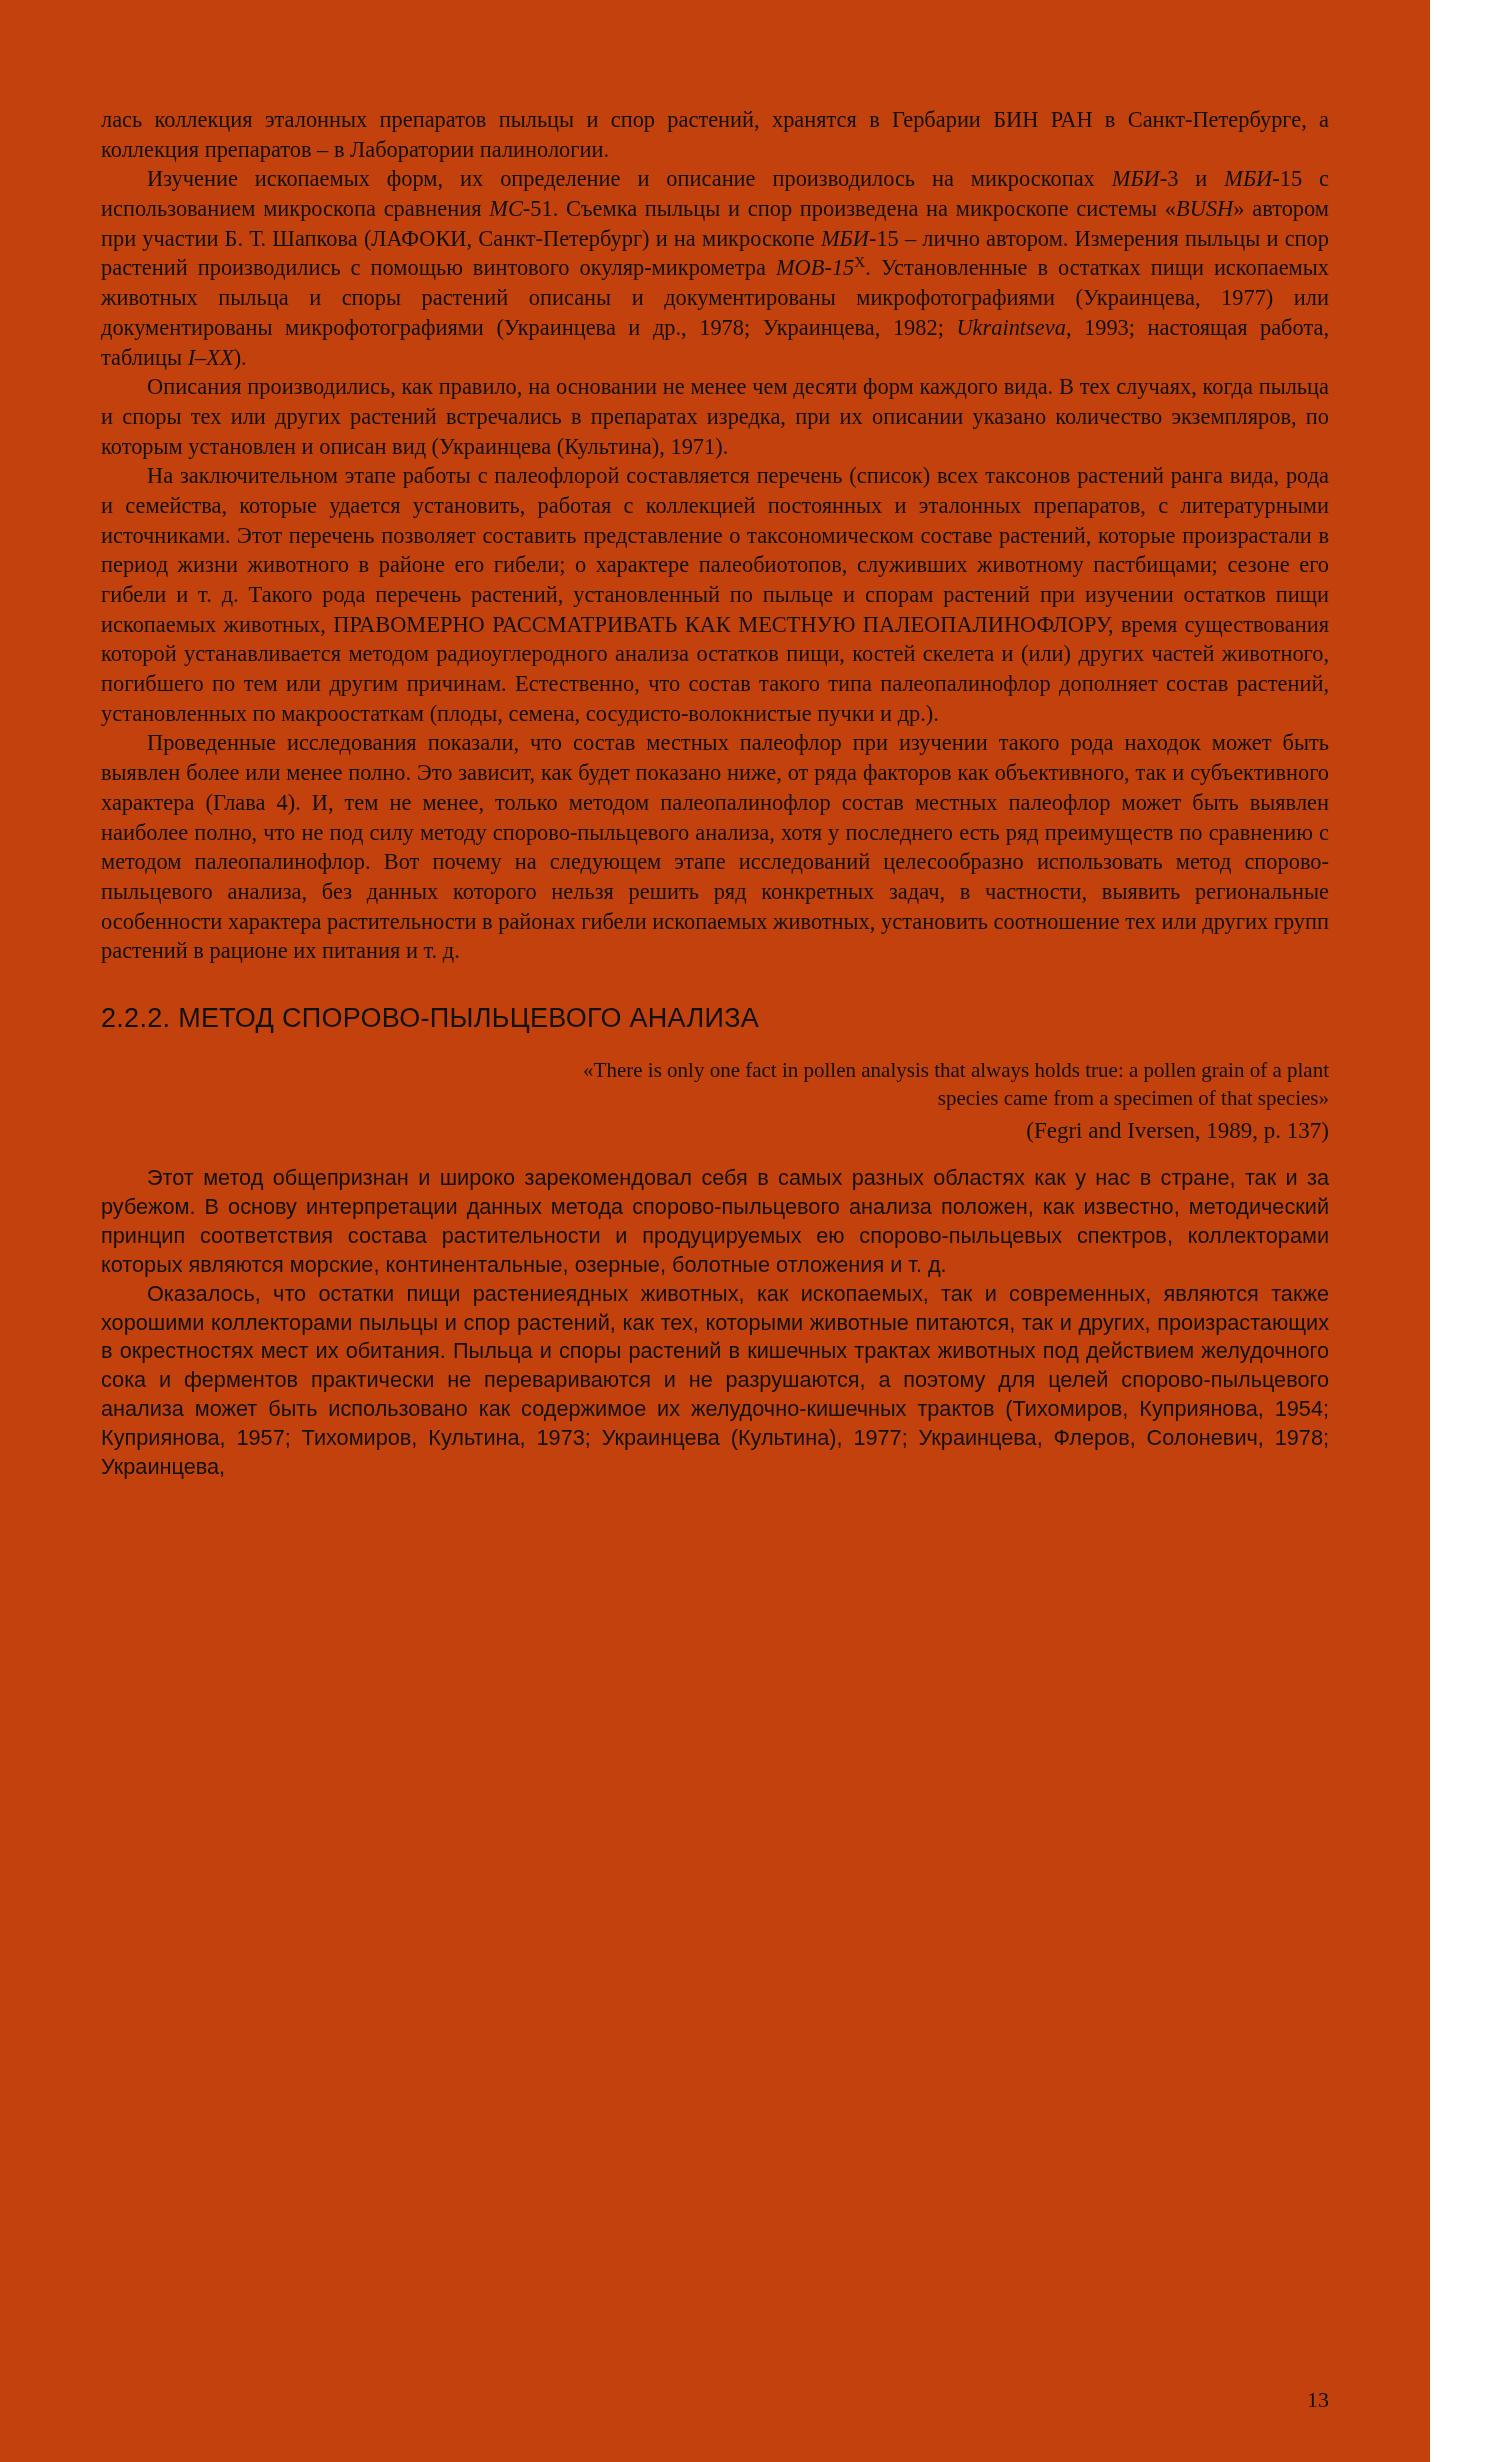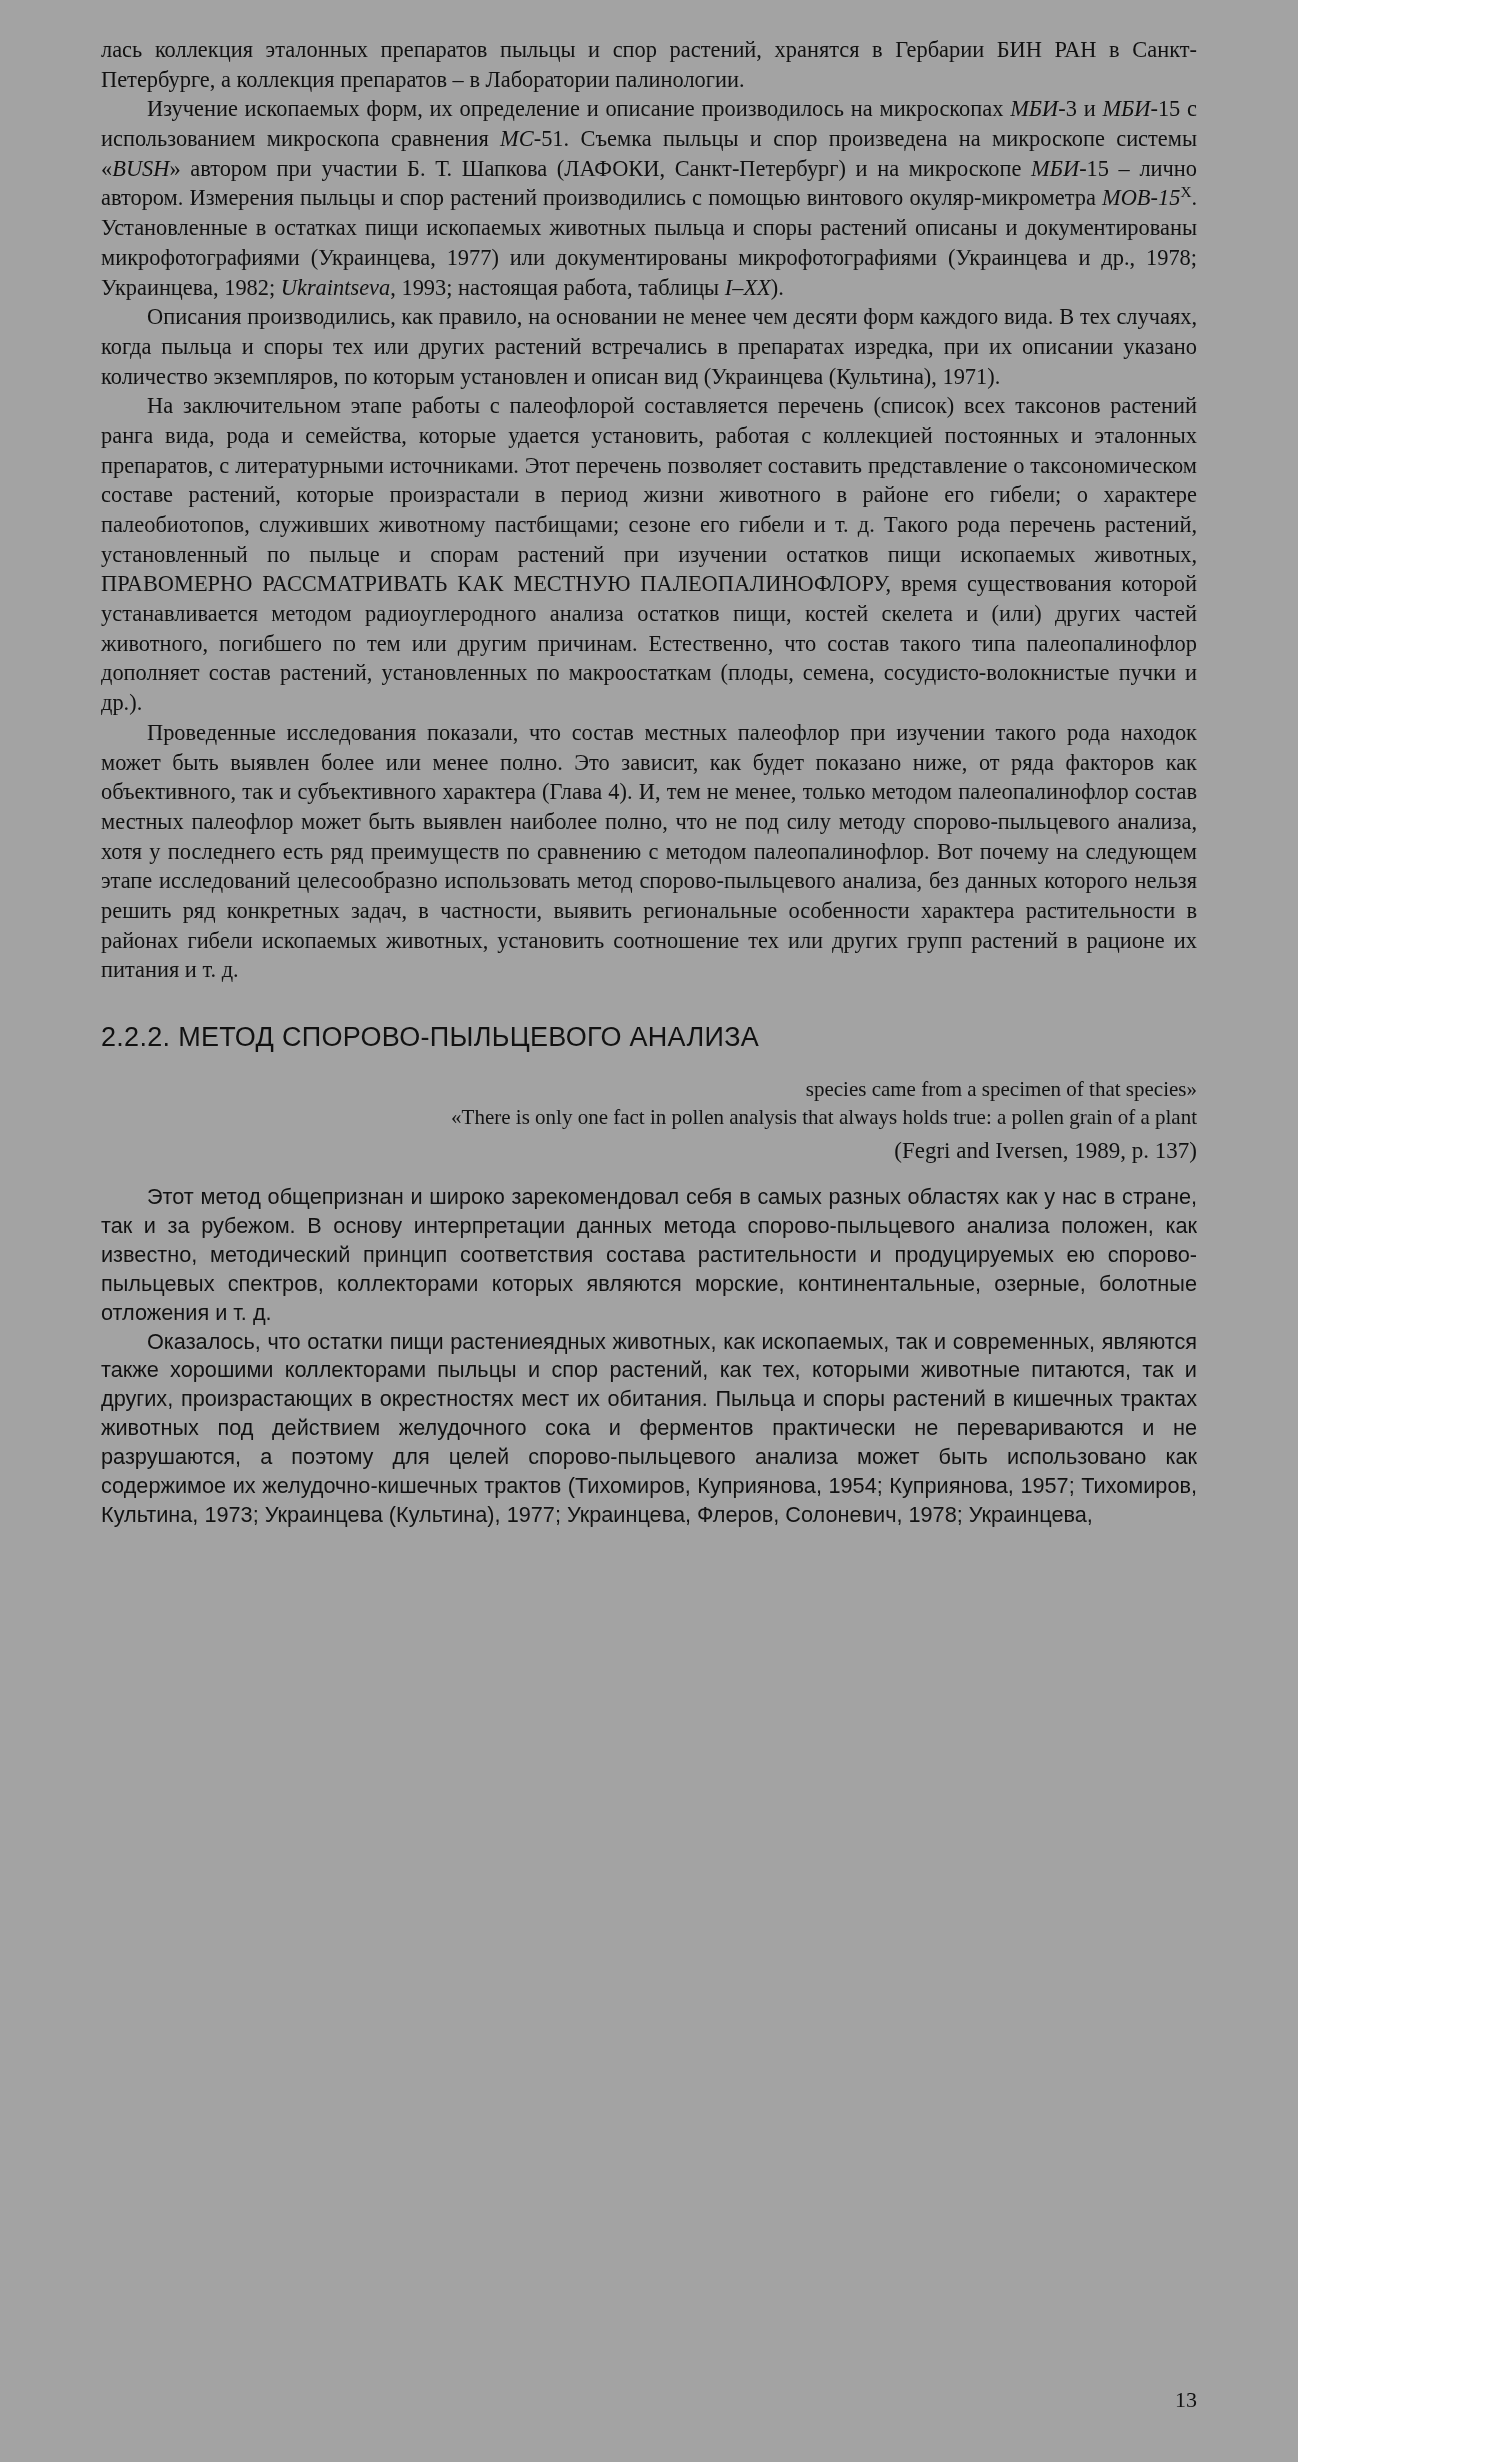--- a/index.html
+++ b/index.html
@@ -10,25 +10,25 @@
   }
   body {
     width: 1506px;
     min-height: 2462px;
     font-family: "Liberation Serif", "DejaVu Serif", serif;
     color: #111111;
     -webkit-font-smoothing: antialiased;
   }
   .page {
     position: relative;
-    width: 1298px;
+    width: 1430px;
     min-height: 2462px;
     box-sizing: border-box;
-    padding: 35px 101px 47px 101px;
-    background: #a3a3a3;
+    padding: 105px 101px 47px 101px;
+    background: #c2410c;
   }
   .body-text {
     font-size: 22.4px;
     line-height: 1.325;
     text-align: justify;
     text-justify: inter-word;
     hyphens: manual;
   }
   p.para {
     margin: 0;
@@ -106,22 +106,22 @@
       <p class="para"><span>На заключительном этапе работы с палеофлорой составляется перечень (список) всех таксонов растений ранга вида, рода и семейства, которые удается установить, работая с коллекцией постоянных и эталонных препаратов, с литературными источниками. Этот перечень позволяет составить представление о таксономическом составе растений, которые произрастали в период жизни животного в районе его гибели; о характере палеобиотопов, служивших животному пастбищами; сезоне его гибели и т. д. Такого рода перечень растений, установленный по пыльце и спорам растений при изучении остатков пищи ископаемых животных, </span><span class="caps">ПРАВОМЕРНО РАССМАТРИВАТЬ КАК МЕСТНУЮ ПАЛЕОПАЛИНОФЛОРУ</span><span>, время существования которой устанавливается методом радиоуглеродного анализа остатков пищи, костей скелета и (или) других частей животного, погибшего по тем или другим причинам. Естественно, что состав такого типа палеопалинофлор дополняет состав растений, установленных по макроостаткам (плоды, семена, сосудисто-волокнистые пучки и др.).</span></p>
     </div>
 
     <div class="block">
       <p class="para">Проведенные исследования показали, что состав местных палеофлор при изучении такого рода находок может быть выявлен более или менее полно. Это зависит, как будет показано ниже, от ряда факторов как объективного, так и субъективного характера (Глава 4). И, тем не менее, только методом палеопалинофлор состав местных палеофлор может быть выявлен наиболее полно, что не под силу методу спорово-пыльцевого анализа, хотя у последнего есть ряд преимуществ по сравнению с методом палеопалинофлор. Вот почему на следующем этапе исследований целесообразно использовать метод спорово-пыльцевого анализа, без данных которого нельзя решить ряд конкретных задач, в частности, выявить региональные особенности характера растительности в районах гибели ископаемых животных, установить соотношение тех или других групп растений в рационе их питания и т. д.</p>
     </div>
 
     <h2 class="section-heading">2.2.2. МЕТОД СПОРОВО-ПЫЛЬЦЕВОГО АНАЛИЗА</h2>
 
     <div class="epigraph">
+      <span class="line">«There is only one fact in pollen analysis that always holds true: a pollen grain of a plant</span>
       <span class="line">species came from a specimen of that species»</span>
-      <span class="line">«There is only one fact in pollen analysis that always holds true: a pollen grain of a plant</span>
     </div>
     <div class="epigraph-source">(Fegri and Iversen, 1989, p. 137)</div>
 
     <div class="sans-block">
       <p class="para">Этот метод общепризнан и широко зарекомендовал себя в самых разных областях как у нас в стране, так и за рубежом. В основу интерпретации данных метода спорово-пыльцевого анализа положен, как известно, методический принцип соответствия состава растительности и продуцируемых ею спорово-пыльцевых спектров, коллекторами которых являются морские, континентальные, озерные, болотные отложения и т. д.</p>
       <p class="para">Оказалось, что остатки пищи растениеядных животных, как ископаемых, так и современных, являются также хорошими коллекторами пыльцы и спор растений, как тех, которыми животные питаются, так и других, произрастающих в окрестностях мест их обитания. Пыльца и споры растений в кишечных трактах животных под действием желудочного сока и ферментов практически не перевариваются и не разрушаются, а поэтому для целей спорово-пыльцевого анализа может быть использовано как содержимое их желудочно-кишечных трактов (Тихомиров, Куприянова, 1954; Куприянова, 1957; Тихомиров, Культина, 1973; Украинцева (Культина), 1977; Украинцева, Флеров, Солоневич, 1978; Украинцева,</p>
     </div>
 
   </div>
 

